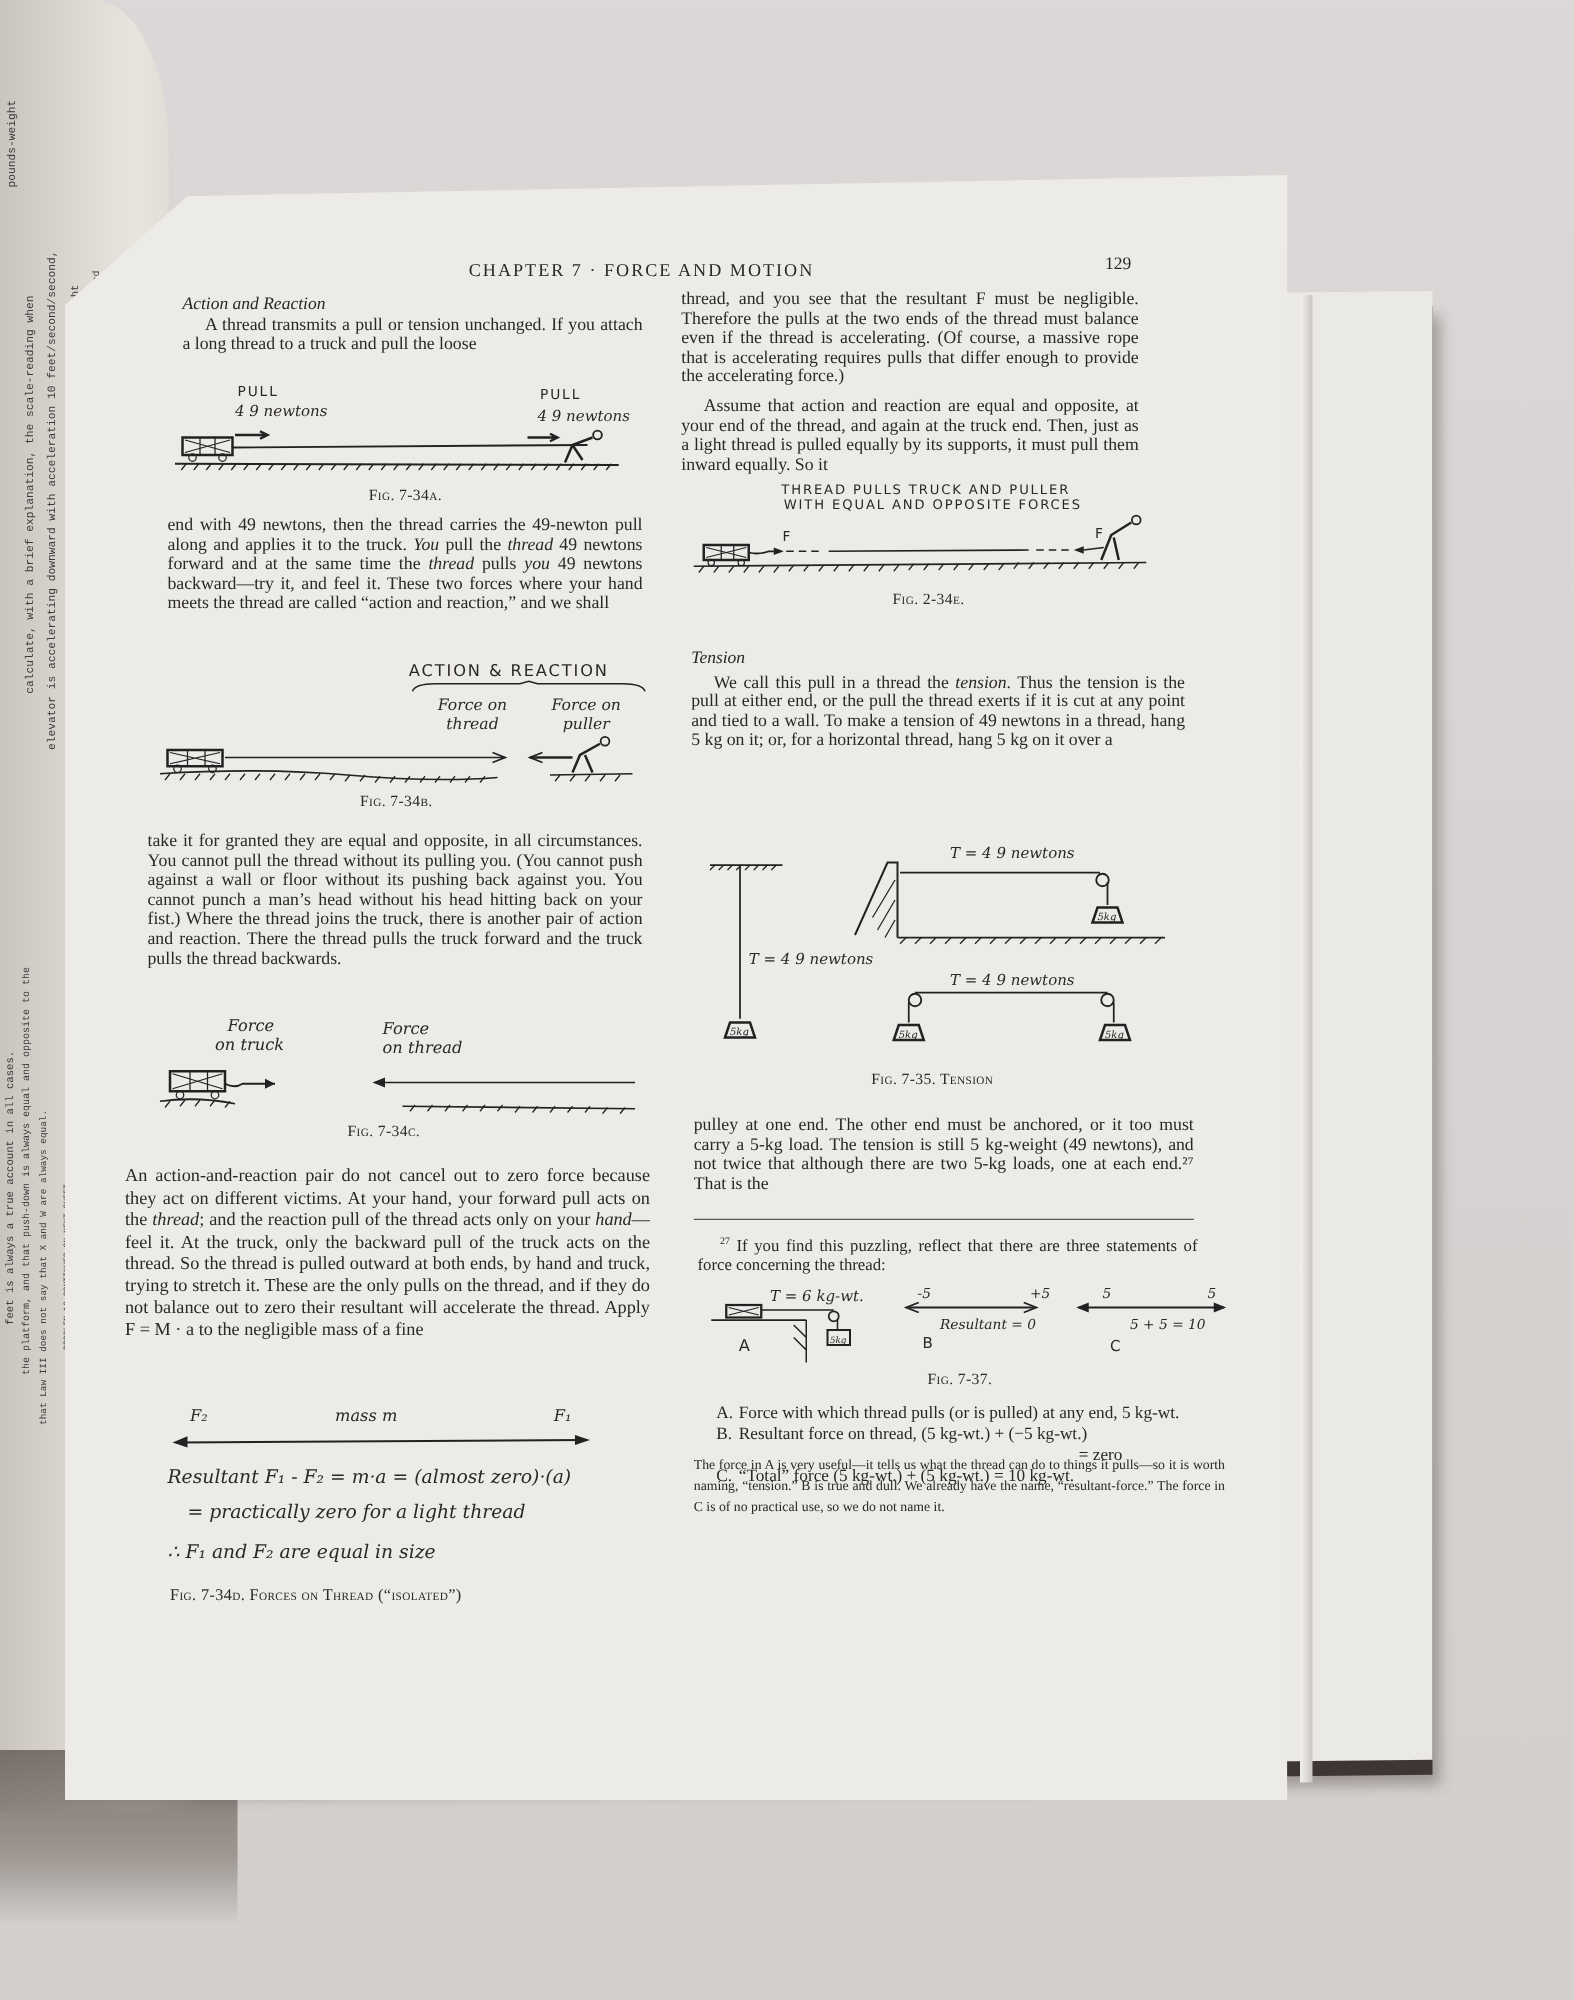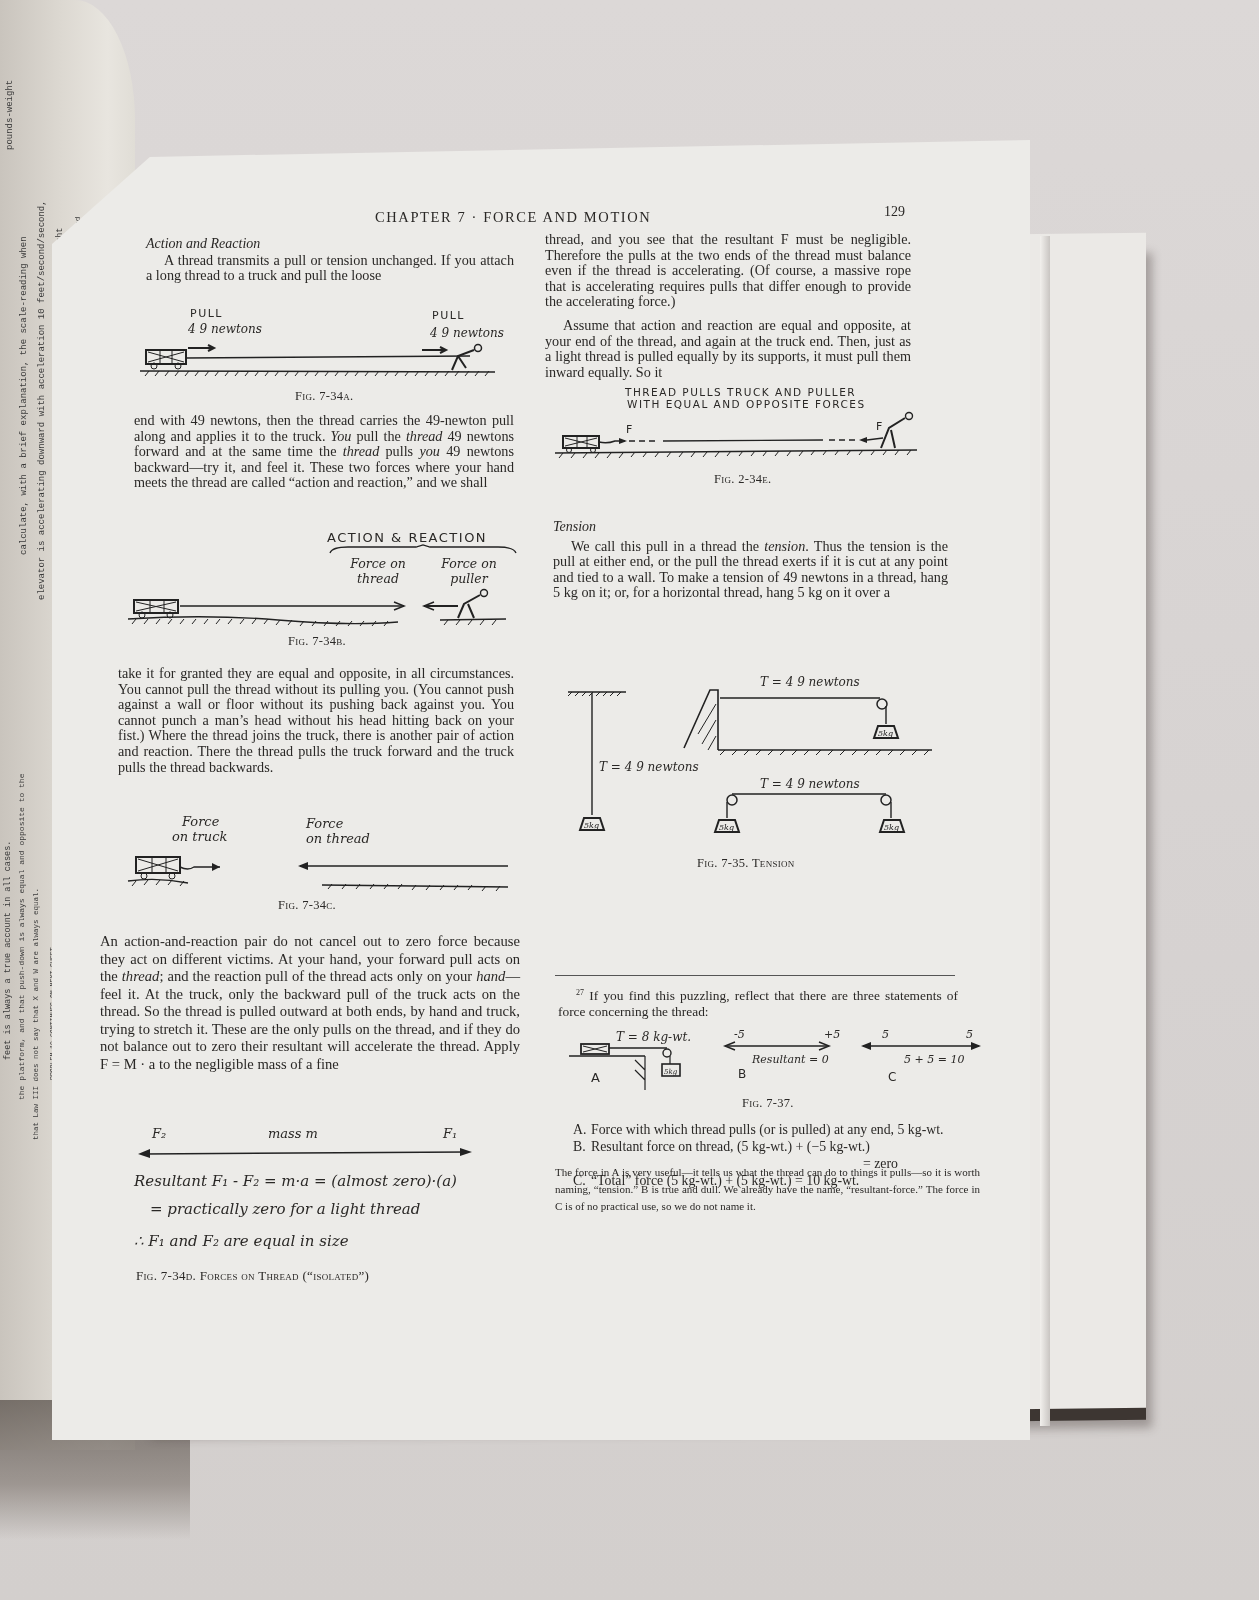--- a/index.html
+++ b/index.html
@@ -204,28 +204,31 @@
     <circle cx="326" cy="110" r="5" fill="none" stroke="#222" stroke-width="1.5"></circle>
     <line x1="167" y1="112" x2="167" y2="128" stroke="#222" stroke-width="1.4"></line>
     <line x1="331" y1="112" x2="331" y2="128" stroke="#222" stroke-width="1.4"></line>
     <path d="M155 142 L159 130 L175 130 L179 142 Z" fill="none" stroke="#222" stroke-width="2"></path>
     <text x="159" y="140" font-size="8" font-family="DejaVu Serif" font-style="italic" fill="#222">5kg</text>
     <path d="M320 142 L324 130 L340 130 L344 142 Z" fill="none" stroke="#222" stroke-width="2"></path>
     <text x="324" y="140" font-size="8" font-family="DejaVu Serif" font-style="italic" fill="#222">5kg</text>
   </svg>
   <div class="cap" style="position:absolute;left:697px;top:856px;"><span class="sc">Fig. 7-35. Tension</span></div>
 
+  <div class="col" style="left:555px;top:893px;width:400px;">
+    <p>pulley at one end. The other end must be anchored, or it too must carry a 5-kg load. The tension is still 5 kg-weight (49 newtons), and not twice that although there are two 5-kg loads, one at each end.²⁷ That is the</p>
+  </div>
 
   <div class="fn-rule"></div>
 
   <div class="col" style="left:558px;top:985px;width:400px;font-size:13.4px;line-height:15.5px;">
     <p class="indent"><sup style="font-size:8px;">27</sup> <span>If you find this puzzling, reflect that there are three statements of force concerning the thread:</span></p>
   </div>
 
-  <div class="hand" style="position:absolute;left:616px;top:1030px;font-size:12px;">T = 8 kg-wt.</div>
+  <div class="hand" style="position:absolute;left:616px;top:1030px;font-size:12px;">T = 6 kg-wt.</div>
   <div class="handcap" style="position:absolute;left:591px;top:1070px;font-size:13px;">A</div>
   <div class="hand" style="position:absolute;left:734px;top:1028px;font-size:11px;">-5</div>
   <div class="hand" style="position:absolute;left:824px;top:1028px;font-size:11px;">+5</div>
   <div class="hand" style="position:absolute;left:752px;top:1053px;font-size:11px;">Resultant = 0</div>
   <div class="handcap" style="position:absolute;left:738px;top:1067px;font-size:12px;">B</div>
   <div class="hand" style="position:absolute;left:882px;top:1028px;font-size:11px;">5</div>
   <div class="hand" style="position:absolute;left:966px;top:1028px;font-size:11px;">5</div>
   <div class="hand" style="position:absolute;left:904px;top:1053px;font-size:11px;">5 + 5 = 10</div>
   <div class="handcap" style="position:absolute;left:888px;top:1070px;font-size:12px;">C</div>
   <svg style="left:565px;top:1044px;" width="420" height="50">

